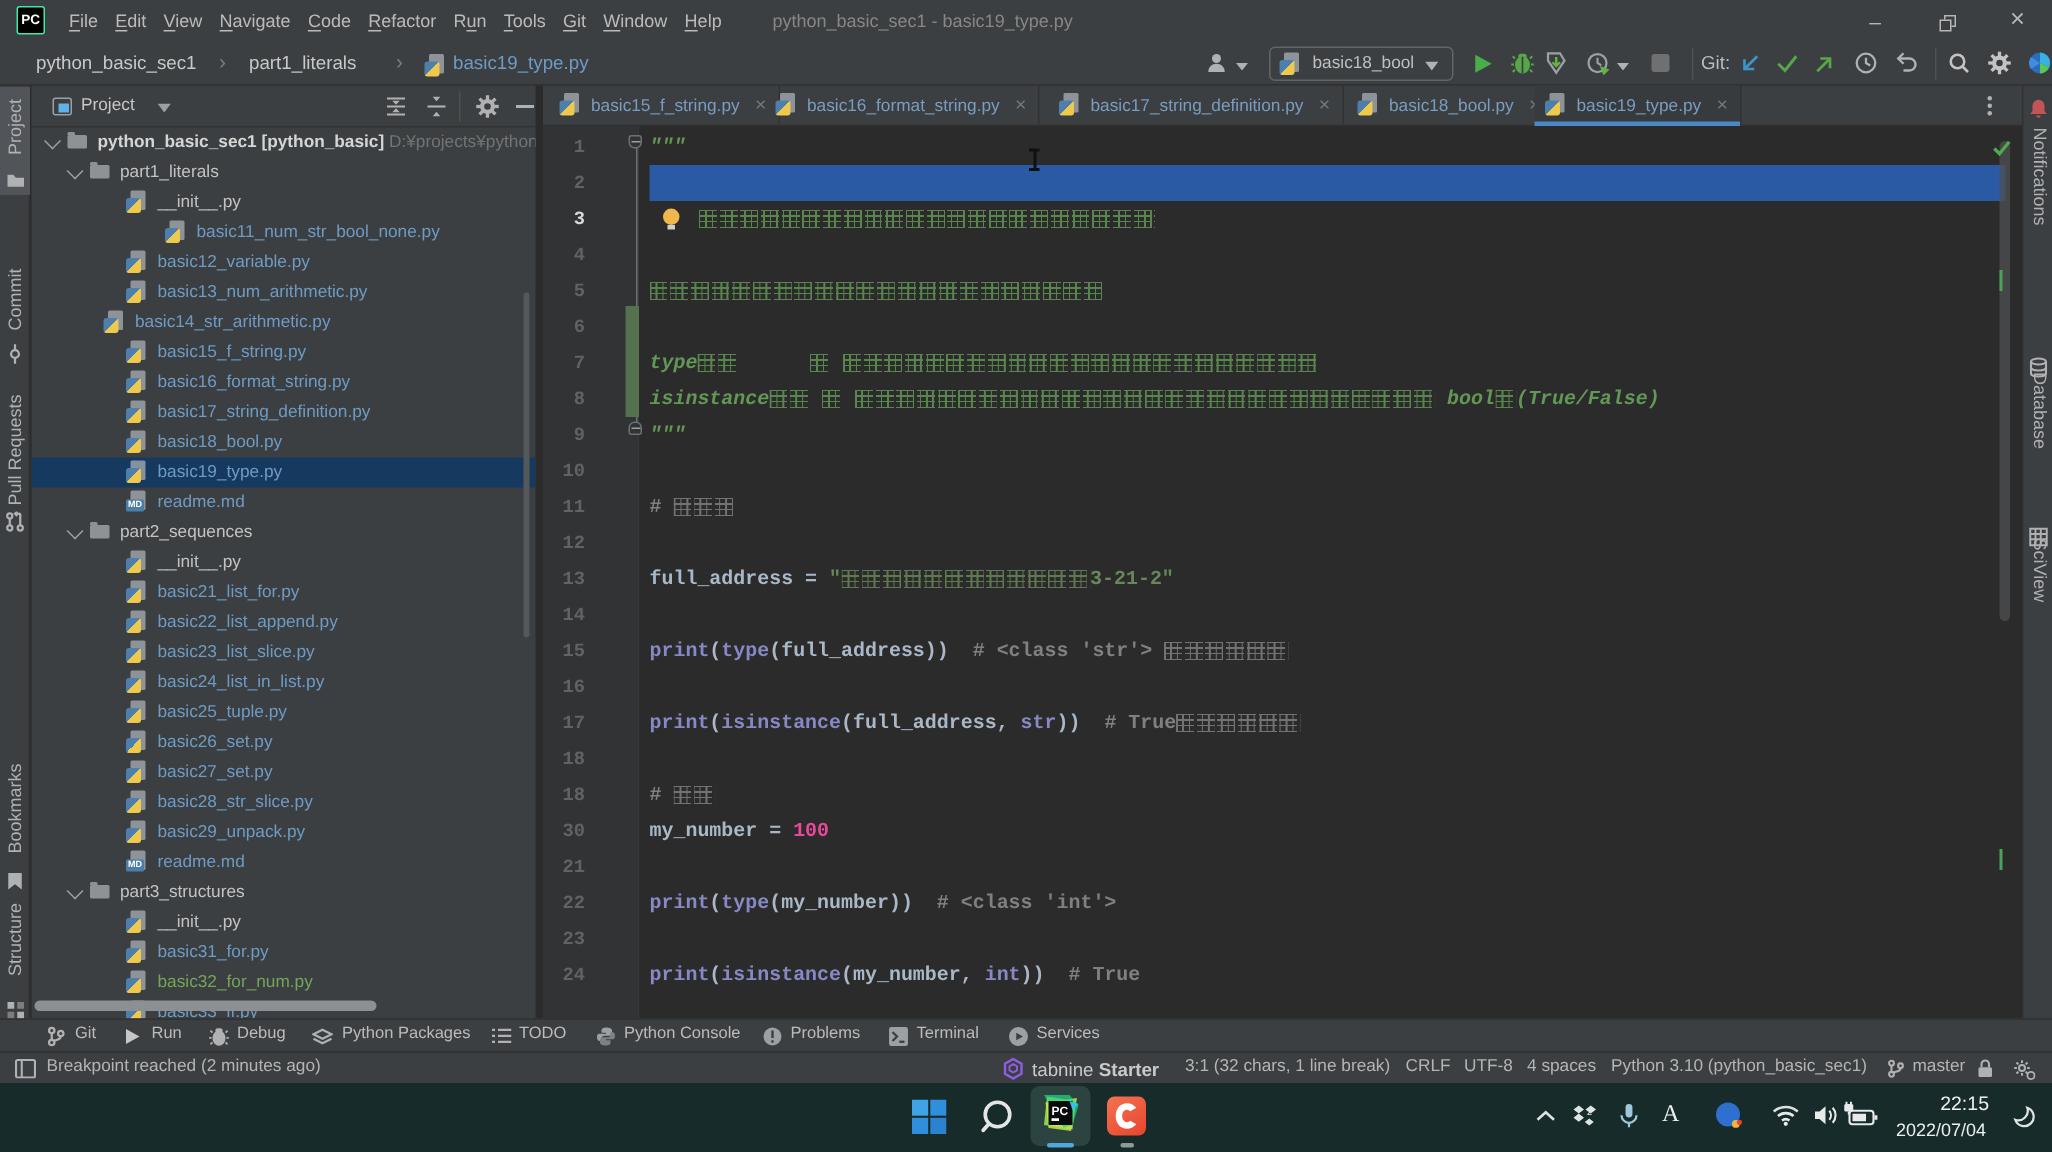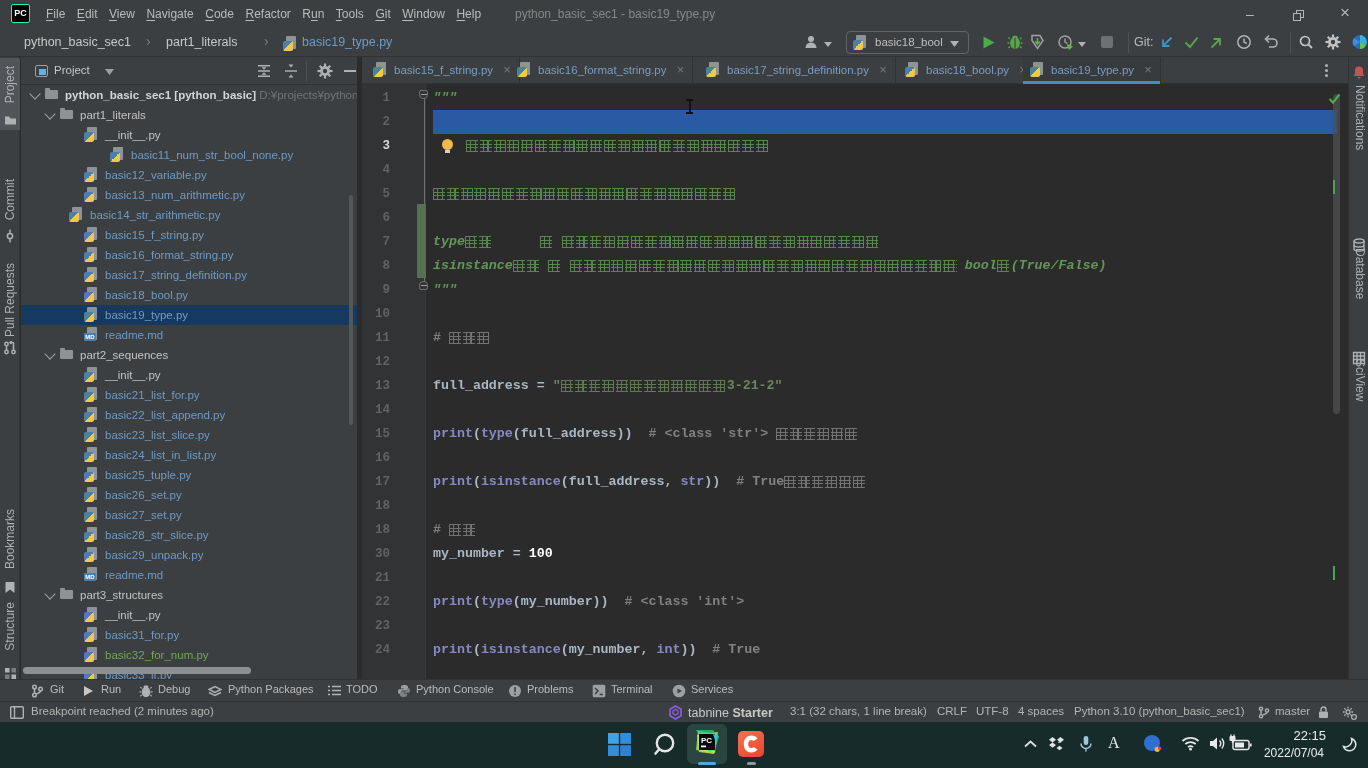--- a/index.html
+++ b/index.html
@@ -44,21 +44,21 @@
 .tab .x{color:#787878;margin-left:7px;font-size:13px}
 .tab.active{background:#383b3e}
 .tab.active:after{content:"";position:absolute;left:0;bottom:0;width:100%;height:3px;background:#4a88c7}
 #code{position:absolute;left:0;top:27px;width:100%;height:595px;font-family:"Liberation Mono",monospace;font-size:13.3px;font-weight:600}
 .cl{position:absolute;left:0;height:24px;line-height:24px;width:100%}
 .ln{position:absolute;width:28px;left:0;text-align:right;color:#606366;font-size:12.5px}
 .ct{position:absolute;left:71px;white-space:pre;color:#a9b7c6}
 .doc{color:#629755;font-style:italic}
 .cmt{color:#808080}
 .str{color:#6a8759}
-.num{color:#ffffff}
+.num{color:#ec4899}
 .bi{color:#8888c6}
 
 .j{display:inline-block;height:12px;margin-top:6px;vertical-align:top;opacity:.85;background:
  repeating-linear-gradient(0deg,currentColor 0 1px,transparent 1px 3.7px),
  repeating-linear-gradient(90deg,currentColor 0 1px,transparent 1px 4.3px);
  background-size:100% 100%,100% 11px;background-repeat:no-repeat,repeat-y;filter:blur(0.45px);-webkit-mask-image:repeating-linear-gradient(90deg,#000 0 11.9px,transparent 11.9px 13.8px)}
 
 #toolwbar{position:absolute;left:0;top:679px;width:1368px;height:22px;background:#3c3f41;border-top:1px solid #323232;color:#bbbbbb;font-size:11px}
 .twi{position:absolute;top:3px;white-space:nowrap}
 #statusbar{position:absolute;left:0;top:701px;width:1368px;height:21px;background:#3c3f41;border-top:1px solid #323232;color:#b4b4b4;font-size:11.5px}

